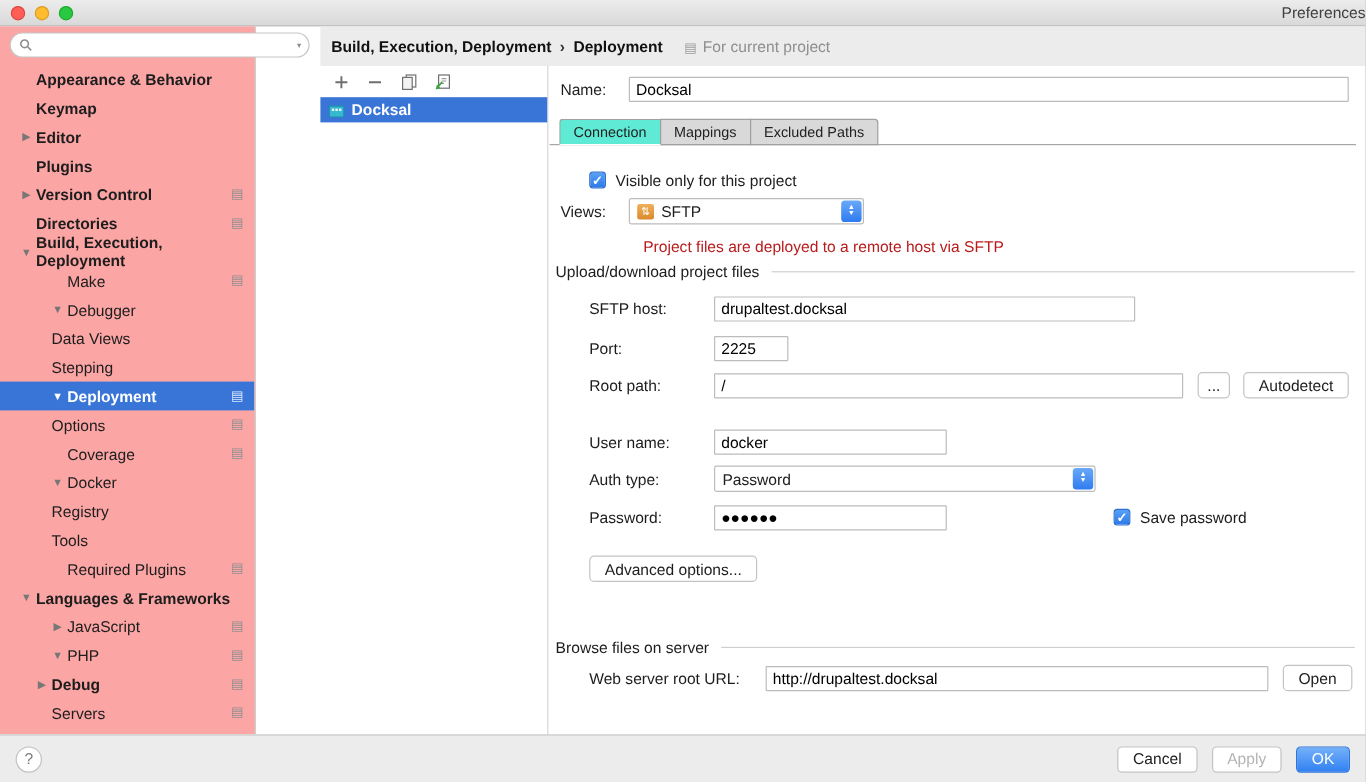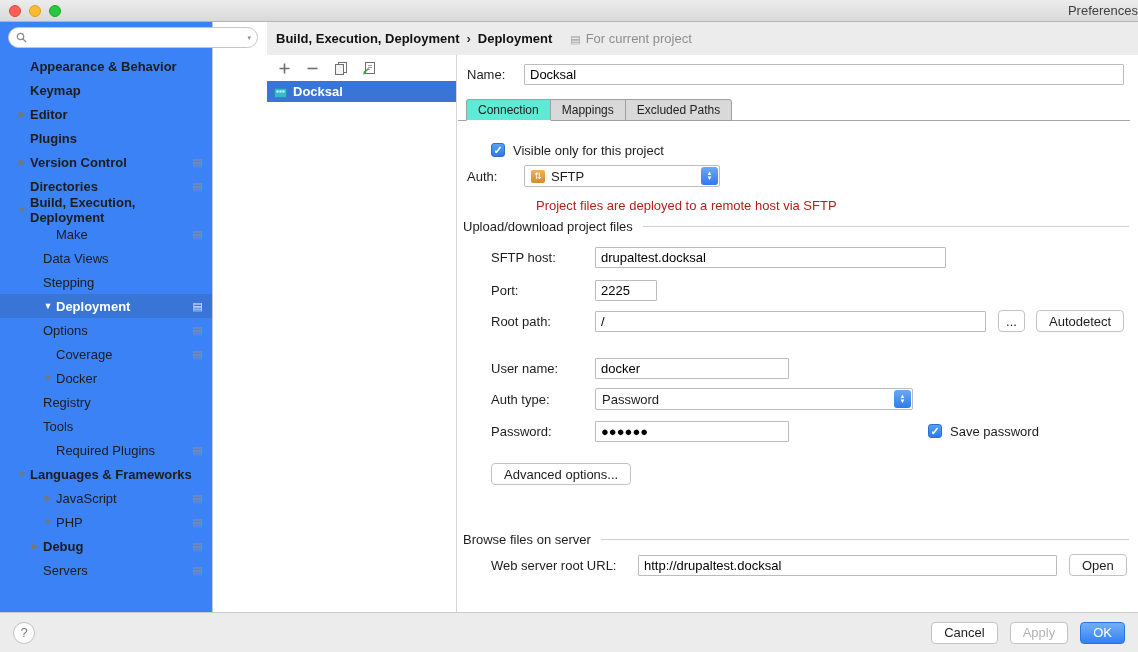--- a/index.html
+++ b/index.html
@@ -12,21 +12,21 @@
               background:linear-gradient(#ececec,#d9d9d9); border-bottom:1px solid #b5b5b5; }
   .traffic { position:absolute; left:9px; top:5px; display:flex; gap:8px; }
   .tl { width:12px; height:12px; border-radius:50%; display:inline-block; }
   .tl.red    { background:#ff5f57; border:1px solid #e0443e; }
   .tl.yellow { background:#febc2e; border:1px solid #d89e24; }
   .tl.green  { background:#28c840; border:1px solid #1aab29; }
   .wtitle { text-align:right; line-height:21px; font-size:13px; color:#404040; }
 
   
   .sidebar { position:absolute; left:0; top:22px; width:213px; bottom:40px;
-             background:#3b82f6; border-right:1px solid #c9c9c9; }
+             background:#fca5a5; border-right:1px solid #c9c9c9; }
   .searchbox { position:absolute; left:8px; top:5px; width:250px; height:21px; background:#fff;
                border:1px solid #c6c6c6; border-radius:11px; display:flex; align-items:center;
                padding-left:7px; gap:3px; }
   .search-input { flex:1; border:none; outline:none; background:transparent;
                   font:12px "Liberation Sans", sans-serif; height:17px; }
   .search-chevron { font-size:7px; color:#8e8e8e; padding-right:6px; }
   .tree { position:absolute; top:32px; left:0; right:0; bottom:0; overflow:hidden; }
   .trow { display:flex; align-items:center; height:24px; cursor:default; }
   .trow.l0 { padding-left:14px; }
   .trow.l1 { padding-left:40px; }
@@ -165,20 +165,24 @@
         </div>
       <div class="trow l0 b">
           <span class="ar d"></span>
           <span class="tlabel">Build, Execution, Deployment</span>
         </div>
       <div class="trow l1">
           <span class="ar"></span>
           <span class="tlabel">Make</span>
           <span class="pi"></span>
         </div>
+      <div class="trow l1">
+          <span class="ar d"></span>
+          <span class="tlabel">Debugger</span>
+        </div>
       <div class="trow l2">
           <span class="ar"></span>
           <span class="tlabel">Data Views</span>
         </div>
       <div class="trow l2">
           <span class="ar"></span>
           <span class="tlabel">Stepping</span>
         </div>
       <div class="trow l1 b sel">
           <span class="ar d"></span>
@@ -302,21 +306,21 @@
       <span class="tab last">Excluded Paths</span>
     </div>
     <div class="tab-sep-line"></div>
 
     <div class="frow r-visible">
       <span class="cb"></span>
       <span class="cb-label">Visible only for this project</span>
     </div>
 
     <div class="frow r-type">
-      <span class="flabel lb57">Auth:</span>
+      <span class="flabel lb57">Views:</span>
       <div class="dd dd-type">
         <span class="sftp-ic"></span>
         <span>SFTP</span>
         <span class="stepper">
             <i>▲</i>
             <i>▼</i>
           </span>
       </div>
     </div>
 

